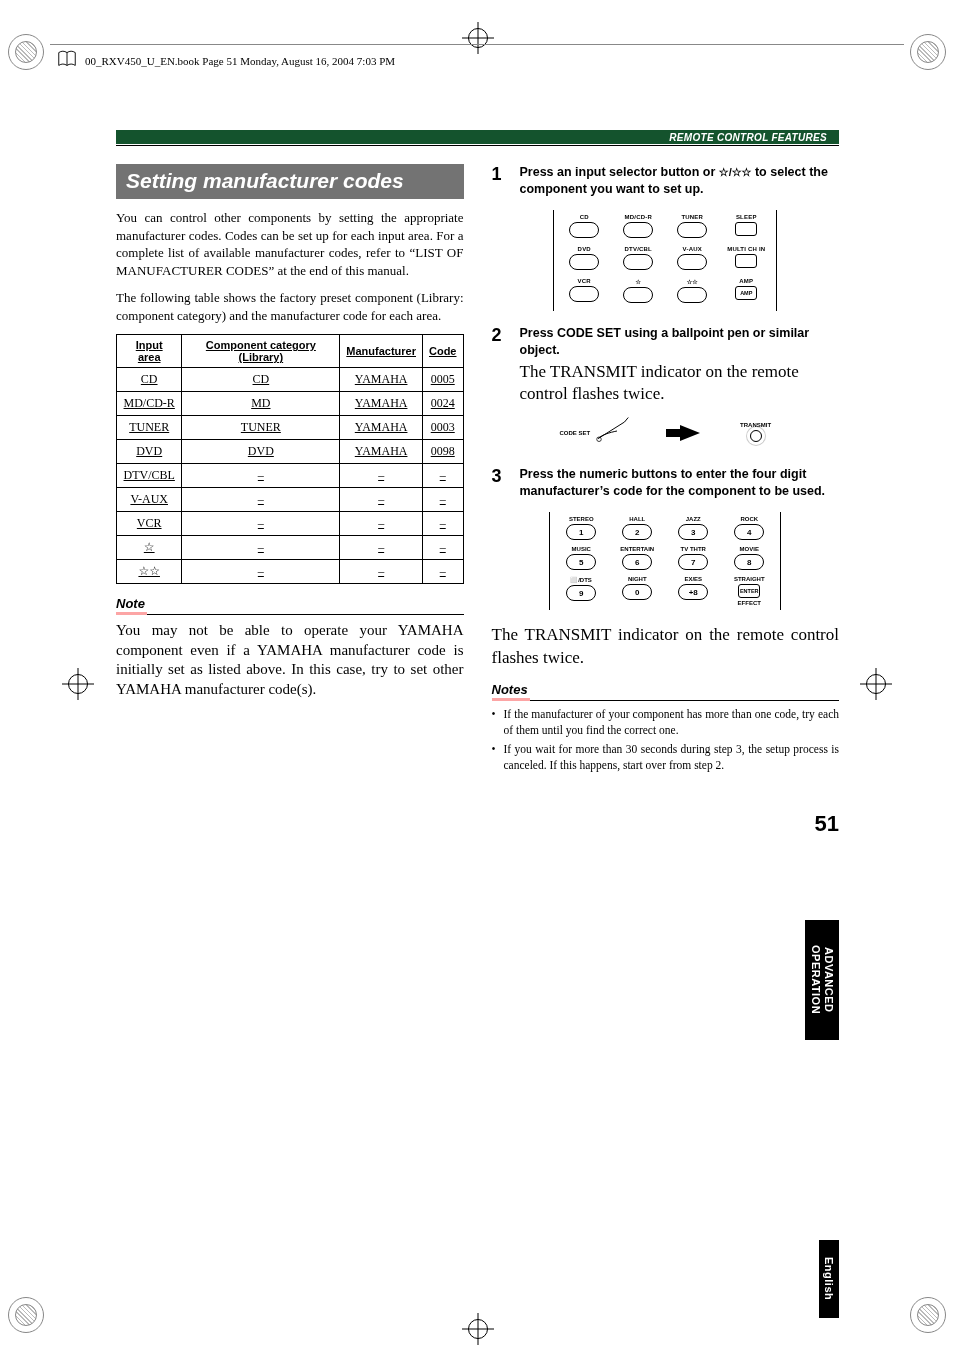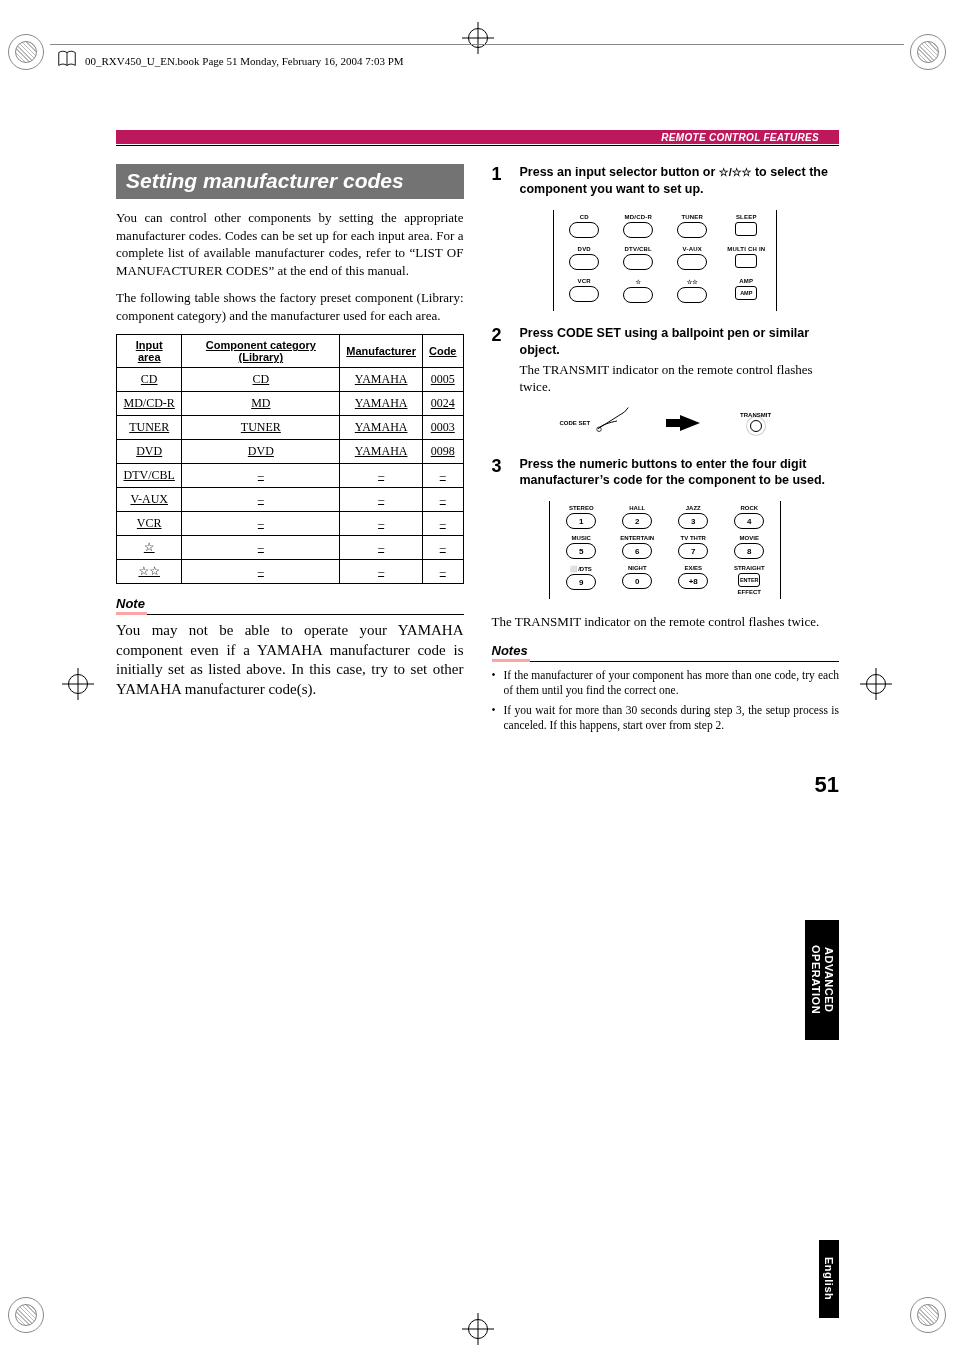--- a/index.html
+++ b/index.html
@@ -52,23 +52,23 @@
     position:absolute; left:56px; top:48px; width:22px; height:22px;
   }
   .book-icon svg { width:100%; height:100%; }
 
   .page {
     position: absolute;
     left: 116px; top: 130px;
     width: 723px;
   }
   .black-bar {
-    height: 14px; background:#be185d;
+    height: 14px; background:#14532d;
     display:flex; justify-content:flex-end; align-items:center;
-    padding-right:20px;
+    padding-right:12px;
     font: bold italic 10px Arial, sans-serif;
     color:#fff;
     letter-spacing:0.3px;
   }
   .thin-rule { height:1px; background:#000; margin-top:1px; margin-bottom:18px;}
 
   .columns { display:flex; gap:28px; }
   .col { flex:1 1 0; min-width:0; }
 
   .section-heading {
@@ -113,21 +113,21 @@
     width:18px;
     vertical-align:top;
   }
   .step { display:flex; gap:10px; margin-bottom:10px; }
   .step-body { flex:1; }
   .step-title {
     font: bold 12.5px Arial, sans-serif;
     line-height:1.35;
     margin-bottom:2px;
   }
-  .step-text { font-size:13px; line-height:1.35; }
+  .step-text { font-size:17px; line-height:1.35; }
 
   ul.bullets { list-style:none; padding-left:0; font-size:11.5px; line-height:1.35;}
   ul.bullets li { position:relative; padding-left:12px; margin-bottom:4px; text-align:justify;}
   ul.bullets li::before { content:"•"; position:absolute; left:0; }
 
   .diagram {
     margin:8px auto 14px auto;
     display:flex; justify-content:center;
   }
   .input-grid {
@@ -228,32 +228,32 @@
 <div class="cross-mark" style="left:462px;bottom:6px;">
     <div class="ring"></div>
   </div>
 
 <div class="header-rule"></div>
 <div class="book-icon">
   <svg viewBox="0 0 24 24">
       <path fill="none" stroke="#000" stroke-width="1" d="M3 5 C6 3 9 3 12 5 C15 3 18 3 21 5 V19 C18 17 15 17 12 19 C9 17 6 17 3 19 Z M12 5 V19"></path>
     </svg>
 </div>
-<div class="header-line">00_RXV450_U_EN.book  Page 51  Monday, February 16, 2004  7:03 PM</div>
+<div class="header-line">00_RXV450_U_EN.book  Page 51  Monday, August 16, 2004  7:03 PM</div>
 
 <div class="page">
   <div class="black-bar">REMOTE CONTROL FEATURES</div>
   <div class="thin-rule"></div>
 
   <div class="columns">
 
     <div class="col">
       <div class="section-heading">Setting manufacturer codes</div>
       <p>You can control other components by setting the appropriate manufacturer codes. Codes can be set up for each input area. For a complete list of available manufacturer codes, refer to “LIST OF MANUFACTURER CODES” at the end of this manual.</p>
-      <p>The following table shows the factory preset component (Library: component category) and the manufacturer used for each area.</p>
+      <p>The following table shows the factory preset component (Library: component category) and the manufacturer code for each area.</p>
 
       <table class="codes">
         <thead>
             <tr>
           <th>Input area</th>
           <th>Component category (Library)</th>
           <th>Manufacturer</th>
           <th>Code</th>
         </tr>
           </thead>

